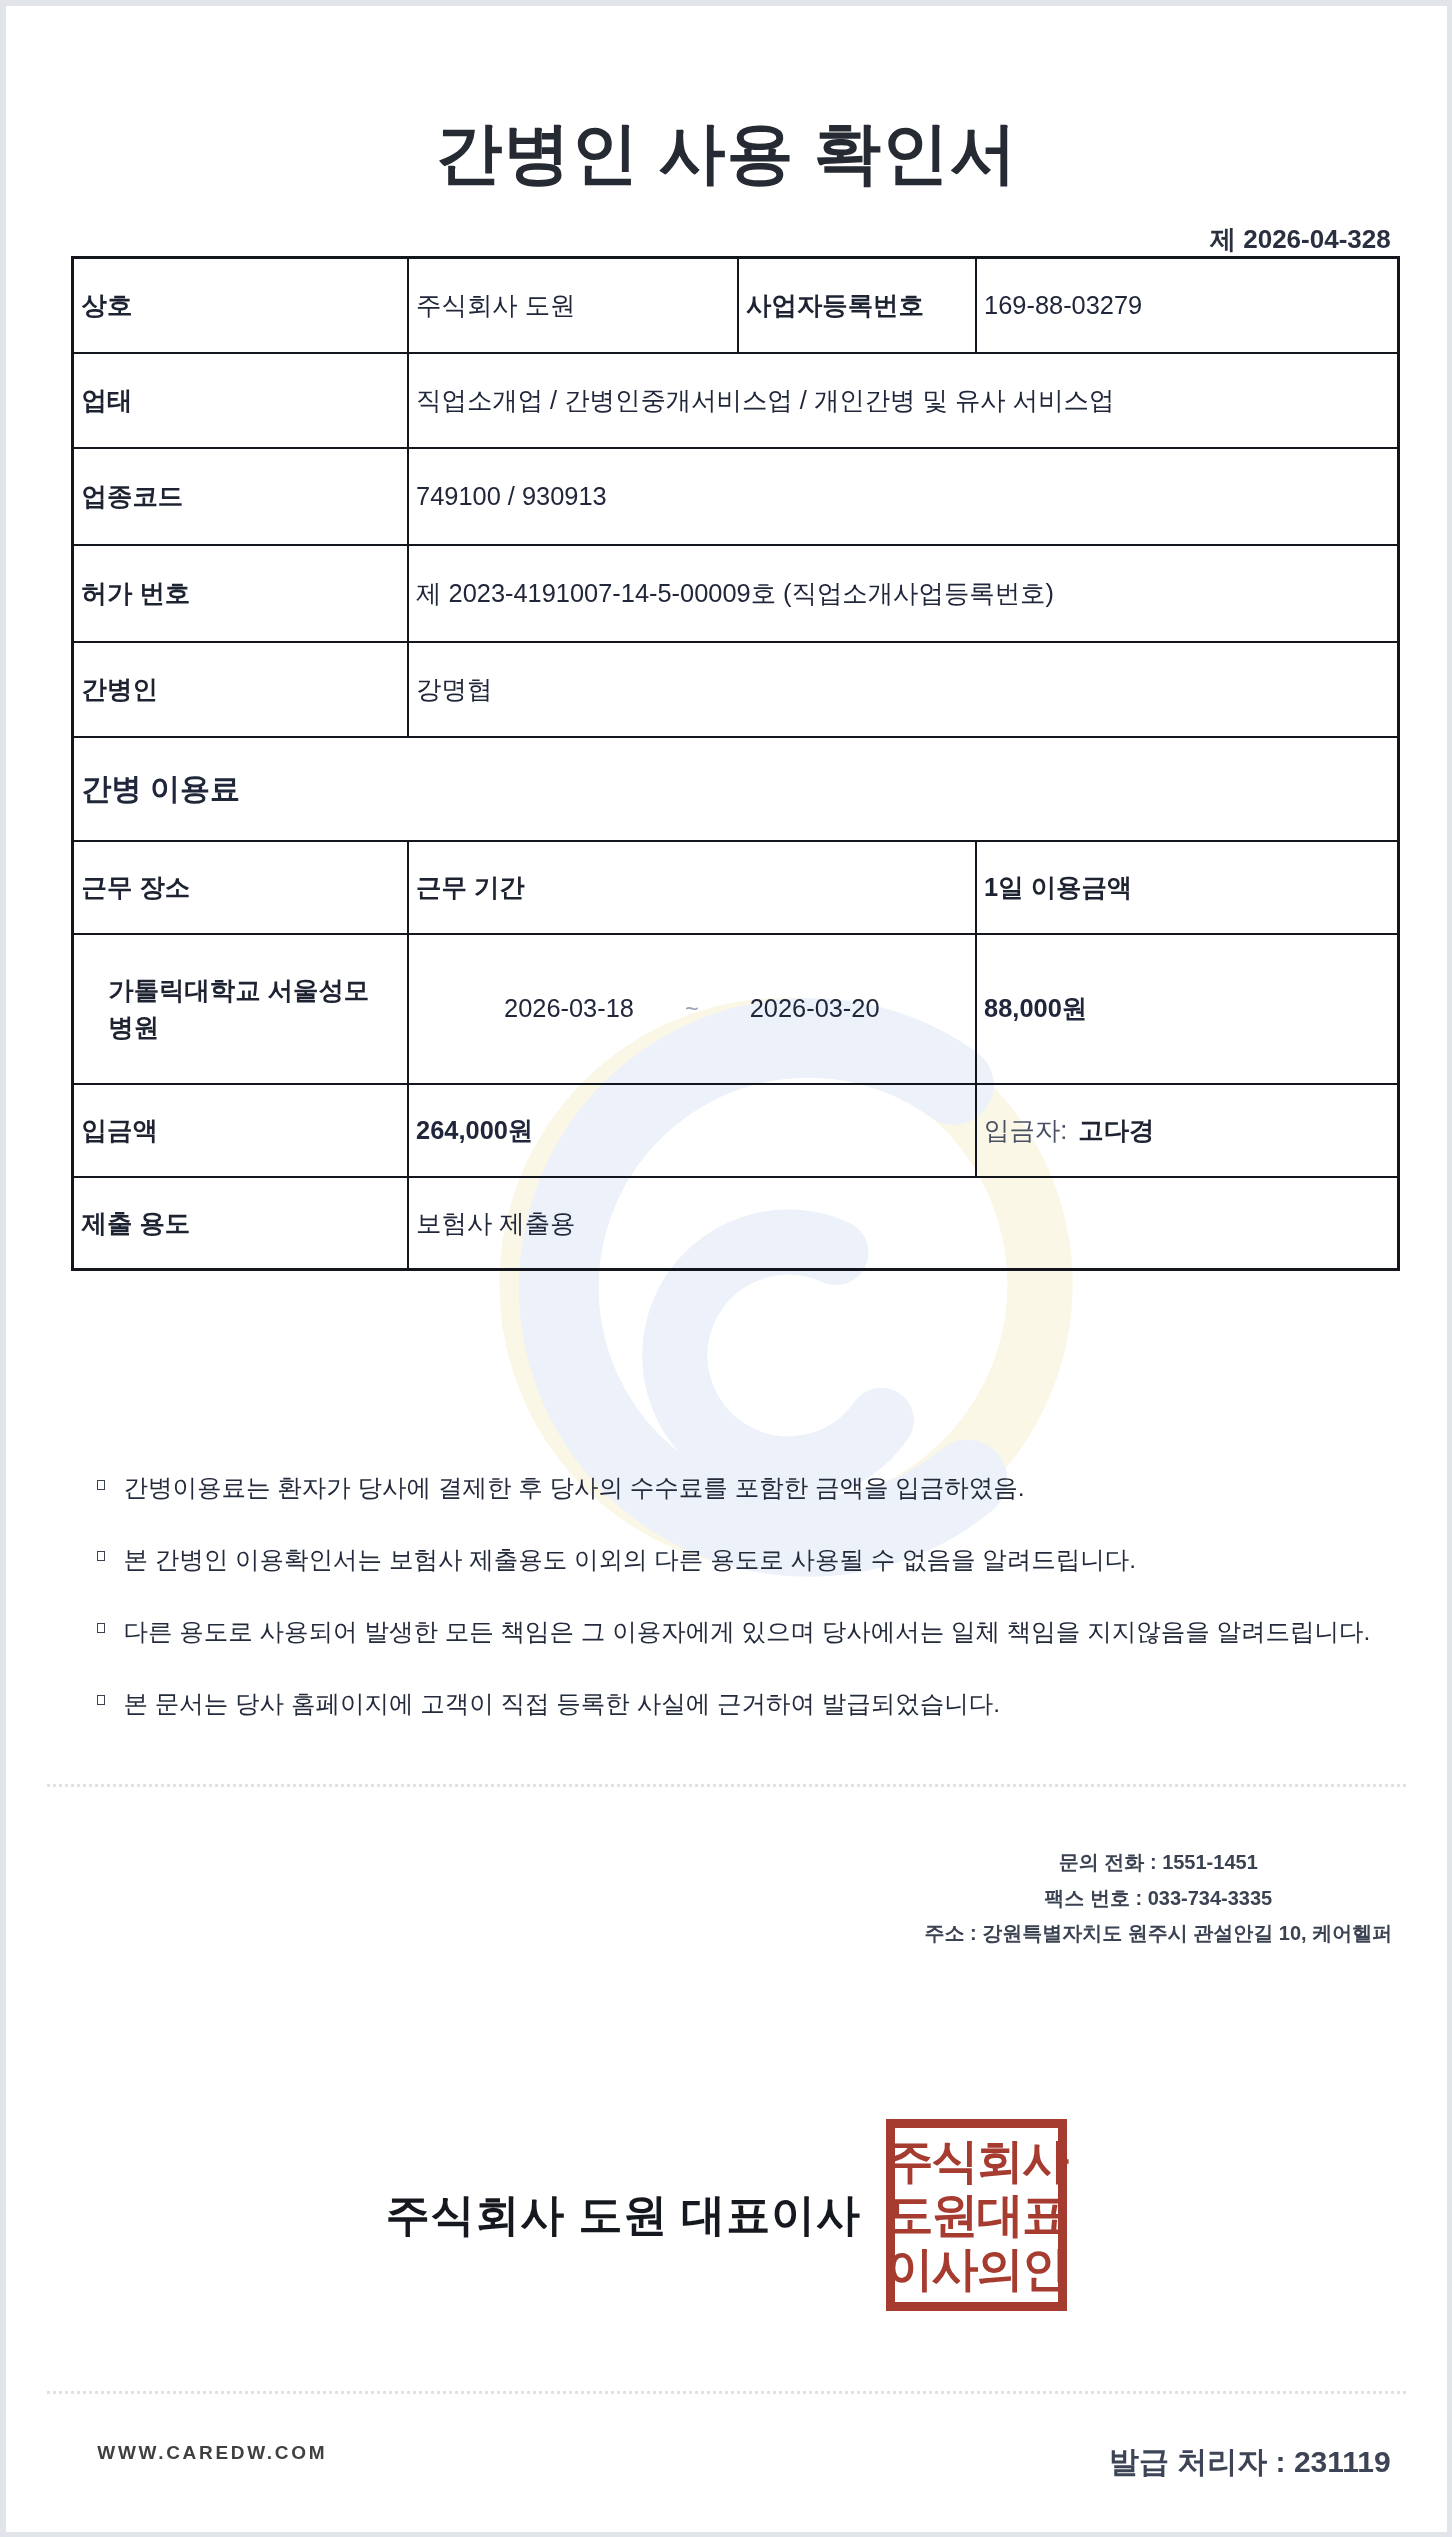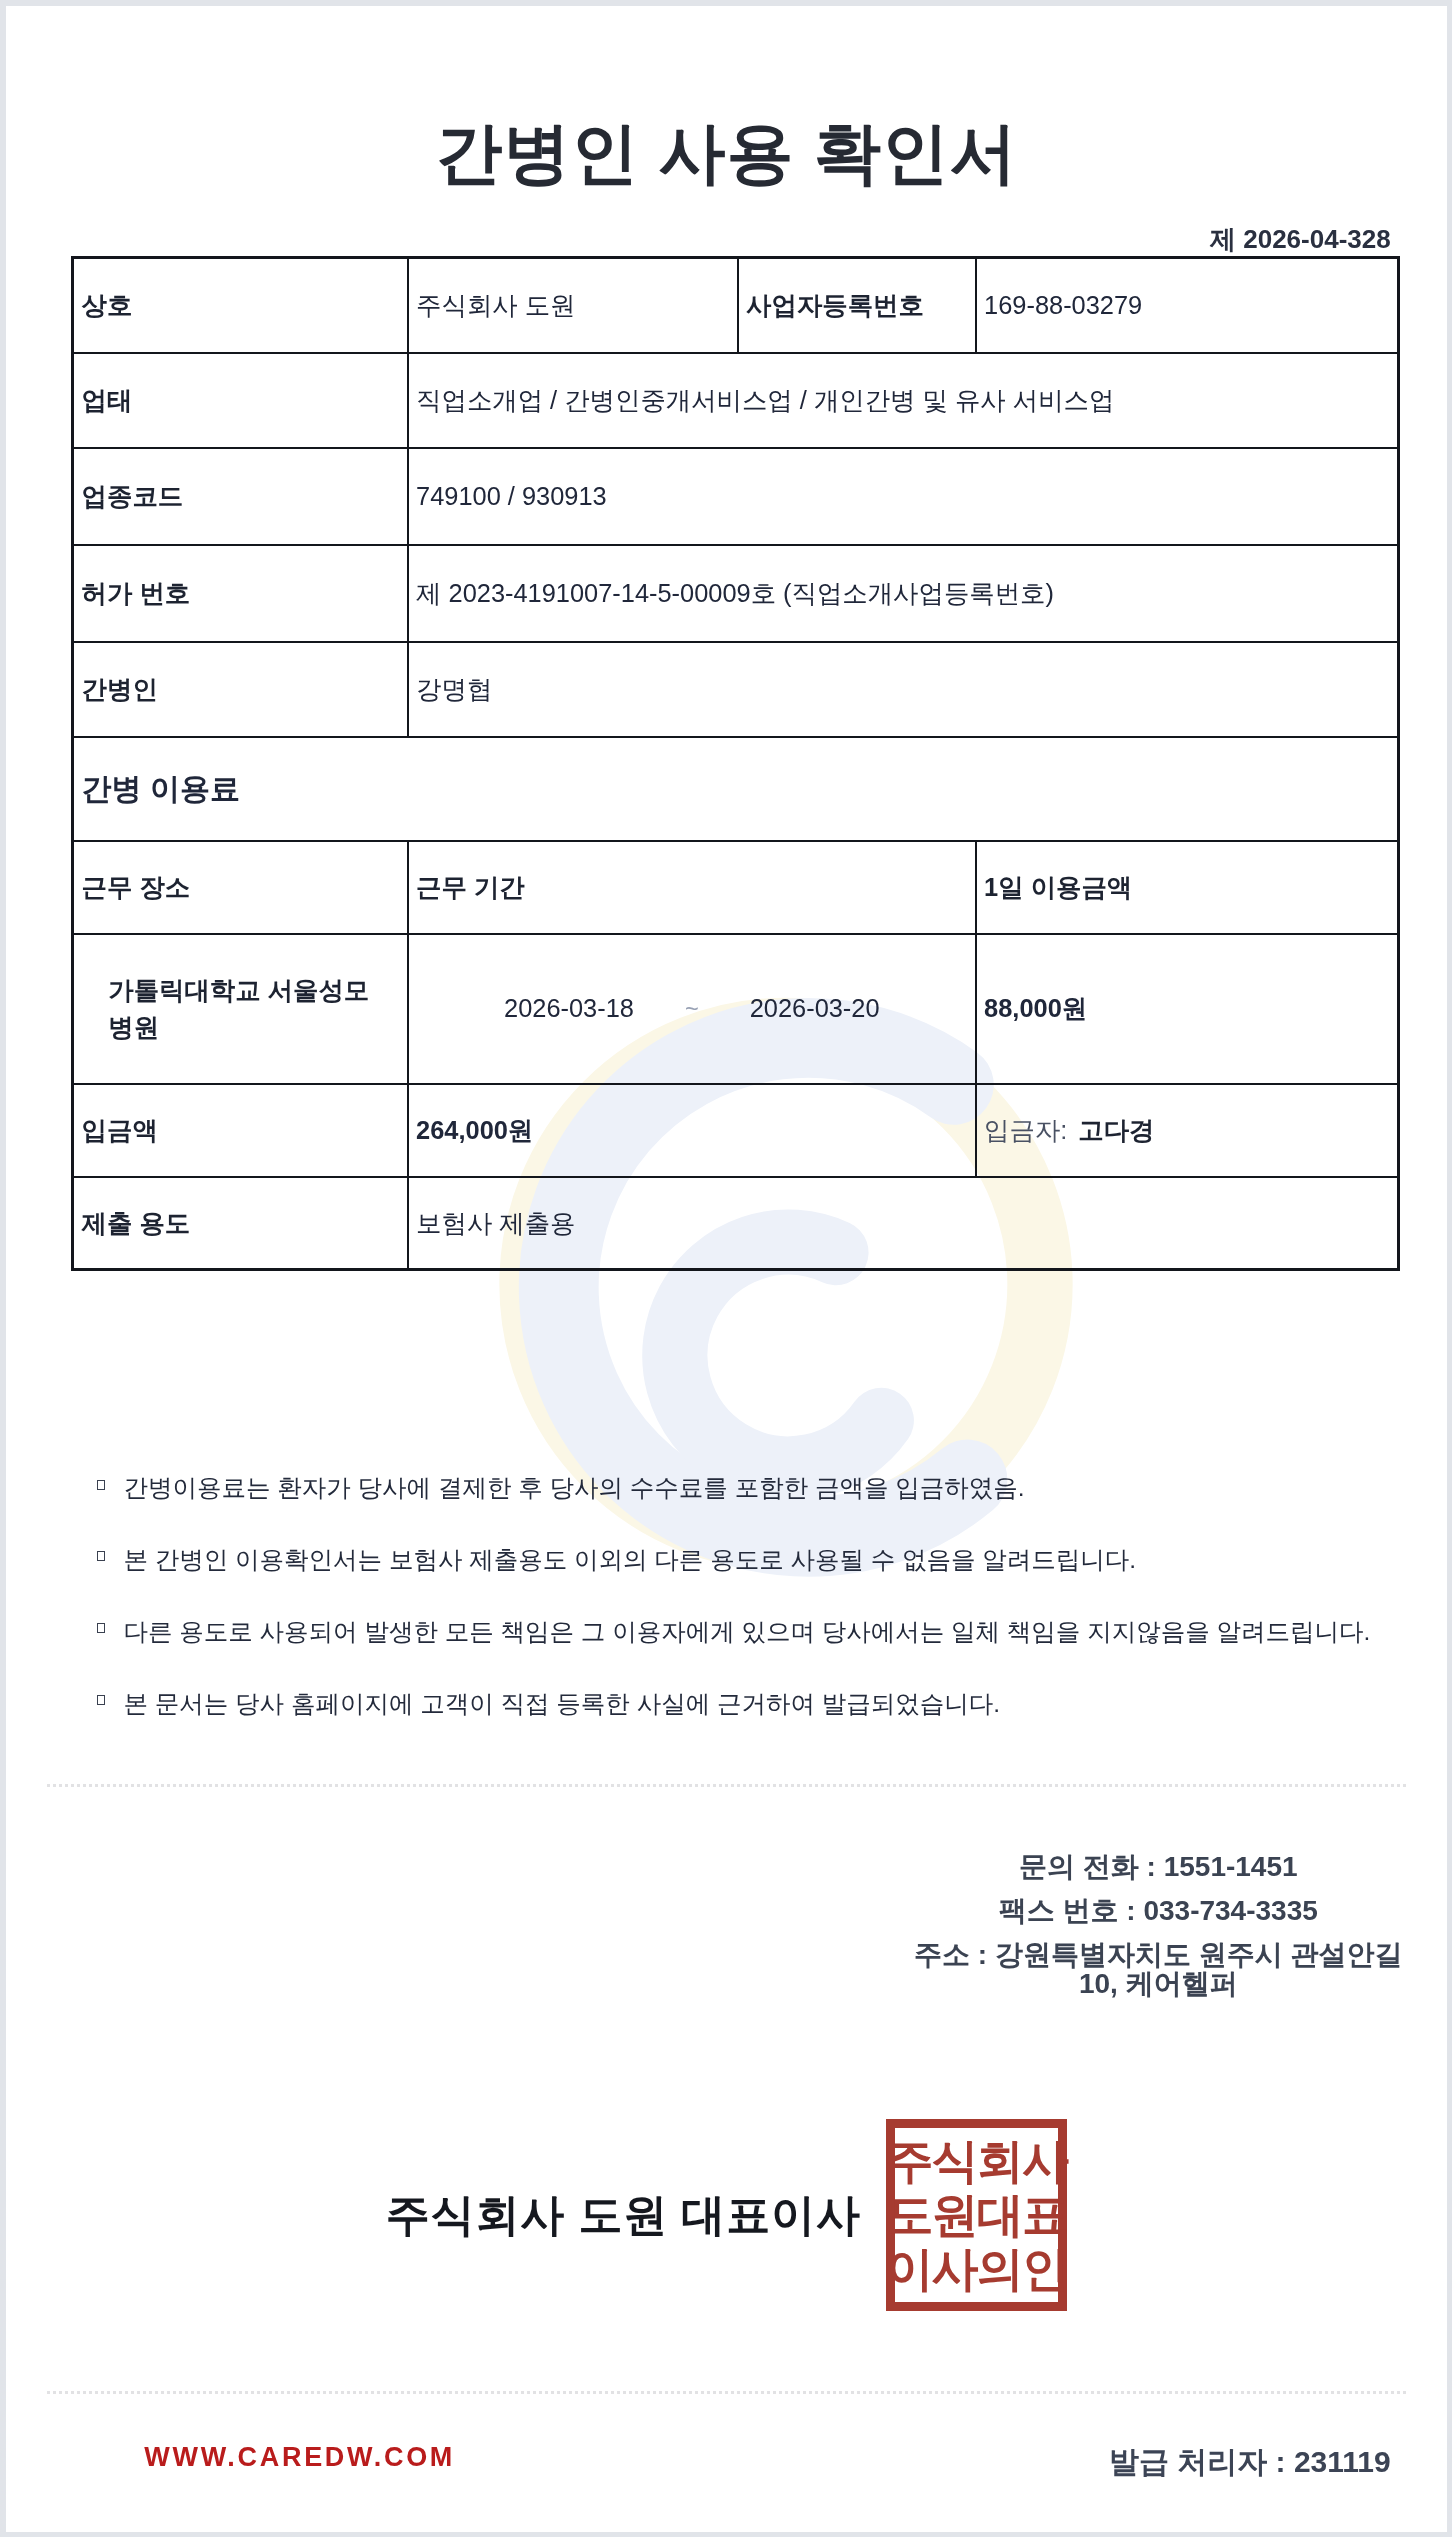--- a/index.html
+++ b/index.html
@@ -76,21 +76,21 @@
     border-top:3.6px dotted #e2e2e4;
   }
   .divider.one { top:1778px; }
   .divider.two { top:2385px; }
   
   .contact {
     position:absolute; top:1846px; left:898px; width:508px;
     text-align:center; z-index:1;
   }
   .contact div {
-    font-size:28px; color:#3b4352; font-weight:600;
+    font-size:20px; color:#3b4352; font-weight:600;
     margin-bottom:14.5px; line-height:1.05;
   }
   
   .signature {
     position:absolute; top:2113px; left:0; width:100%;
     display:flex; justify-content:center; align-items:center;
     gap:25.4px; z-index:1;
   }
   .company-name {
     font-size:44px; font-weight:700; color:#15181f;
@@ -104,23 +104,22 @@
     justify-content:center; align-items:center;
     color:#a63b30;
   }
   .stamp span {
     font-size:47px; font-weight:700; line-height:54px;
     letter-spacing:-1.8px; white-space:nowrap;
   }
   
   .footer-site {
     position:absolute; top:2436px; left:91px;
-    font-size:27px; font-weight:700; color:#b91c1c;
+    font-size:19px; font-weight:700; color:#404040;
     letter-spacing:2.7px;
-    margin-left:47px;
   }
   .footer-issuer {
     position:absolute; top:2436px; right:56px;
     font-size:30px; font-weight:600; color:#3c4455;
   }
 </style>
 </head>
 <body>
 
 <div class="page">

